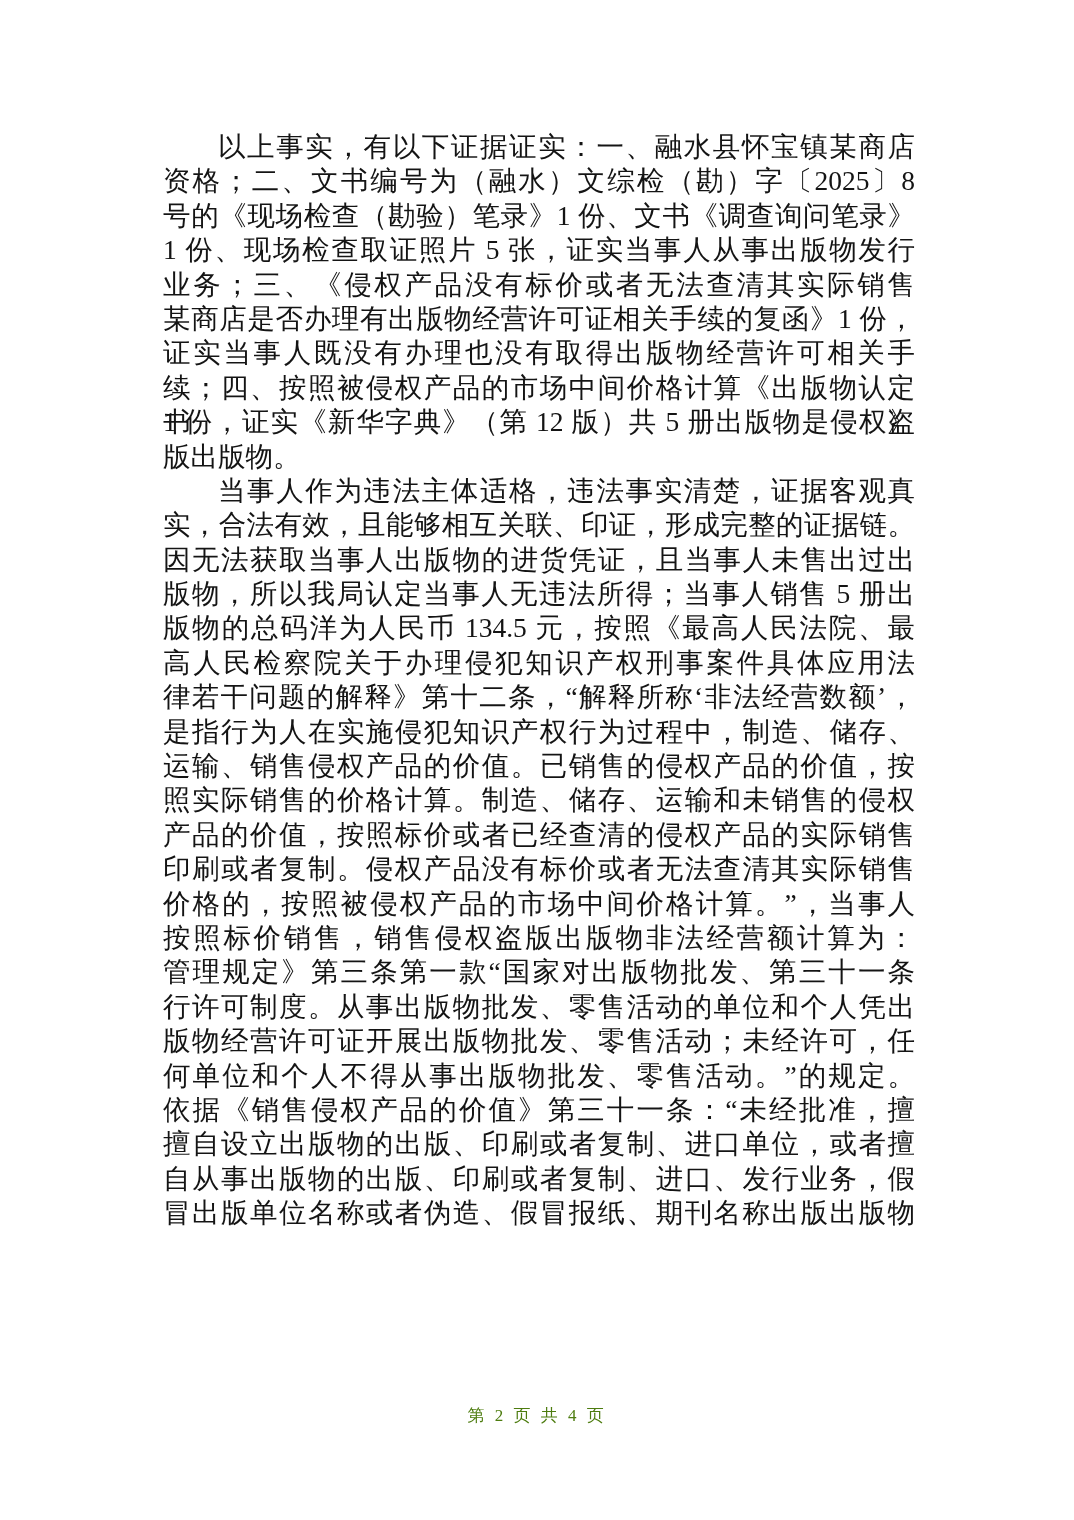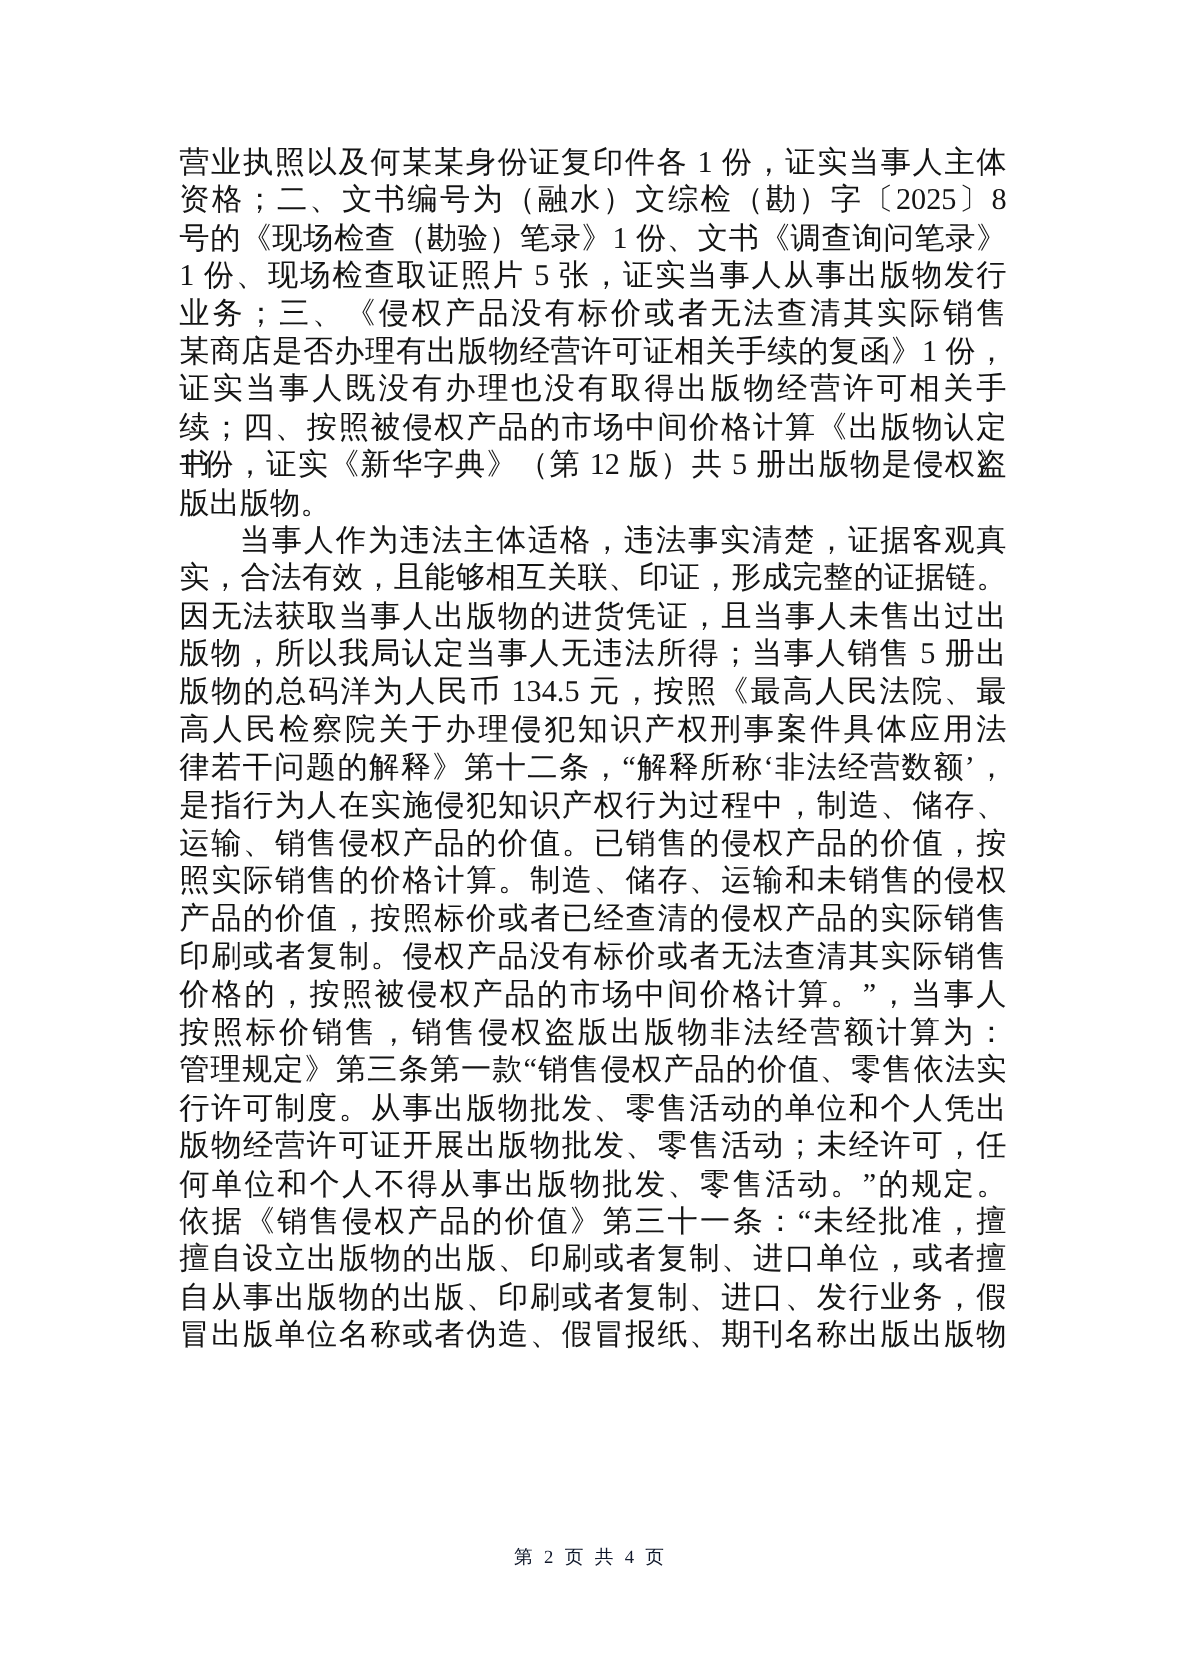--- a/index.html
+++ b/index.html
@@ -44,30 +44,30 @@
     text-align-last: left;
   }
   .page-footer {
     position: absolute;
     top: 1404px;
     left: 0;
     width: 100%;
     text-align: center;
     font-size: 17px;
     letter-spacing: 3px;
-    color: #0f172a;
+    color: #4d7c0f;
   }
 </style>
 </head>
 <body>
 
 <div class="page">
   <main class="text-block" id="text-block">
       <div class="para">
-        <div class="line">营业执照以及何某某身份证复印件各 1 份，证实当事人主体</div>
+        <div class="line para-start">以上事实，有以下证据证实：一、融水县怀宝镇某商店</div>
         <div class="line">资格；二、文书编号为（融水）文综检（勘）字〔2025〕8</div>
         <div class="line">号的《现场检查（勘验）笔录》1 份、文书《调查询问笔录》</div>
         <div class="line">1 份、现场检查取证照片 5 张，证实当事人从事出版物发行</div>
         <div class="line">业务；三、《侵权产品没有标价或者无法查清其实际销售</div>
         <div class="line">某商店是否办理有出版物经营许可证相关手续的复函》1 份，</div>
         <div class="line">证实当事人既没有办理也没有取得出版物经营许可相关手</div>
         <div class="line">续；四、按照被侵权产品的市场中间价格计算《出版物认定书》</div>
         <div class="line">1 份，证实《新华字典》（第 12 版）共 5 册出版物是侵权盗</div>
         <div class="line para-end">版出版物。</div>
       </div>
@@ -79,21 +79,21 @@
         <div class="line">版物的总码洋为人民币 134.5 元，按照《最高人民法院、最</div>
         <div class="line">高人民检察院关于办理侵犯知识产权刑事案件具体应用法</div>
         <div class="line">律若干问题的解释》第十二条，“解释所称‘非法经营数额’，</div>
         <div class="line">是指行为人在实施侵犯知识产权行为过程中，制造、储存、</div>
         <div class="line">运输、销售侵权产品的价值。已销售的侵权产品的价值，按</div>
         <div class="line">照实际销售的价格计算。制造、储存、运输和未销售的侵权</div>
         <div class="line">产品的价值，按照标价或者已经查清的侵权产品的实际销售</div>
         <div class="line">印刷或者复制。侵权产品没有标价或者无法查清其实际销售</div>
         <div class="line">价格的，按照被侵权产品的市场中间价格计算。”，当事人</div>
         <div class="line">按照标价销售，销售侵权盗版出版物非法经营额计算为：</div>
-        <div class="line">管理规定》第三条第一款“销售侵权产品的价值、零售依法实</div>
+        <div class="line">管理规定》第三条第一款“国家对出版物批发、第三十一条</div>
         <div class="line">行许可制度。从事出版物批发、零售活动的单位和个人凭出</div>
         <div class="line">版物经营许可证开展出版物批发、零售活动；未经许可，任</div>
         <div class="line">何单位和个人不得从事出版物批发、零售活动。”的规定。</div>
         <div class="line">依据《销售侵权产品的价值》第三十一条：“未经批准，擅</div>
         <div class="line">擅自设立出版物的出版、印刷或者复制、进口单位，或者擅</div>
         <div class="line">自从事出版物的出版、印刷或者复制、进口、发行业务，假</div>
         <div class="line">冒出版单位名称或者伪造、假冒报纸、期刊名称出版出版物</div>
       </div>
     </main>
   <footer class="page-footer">

